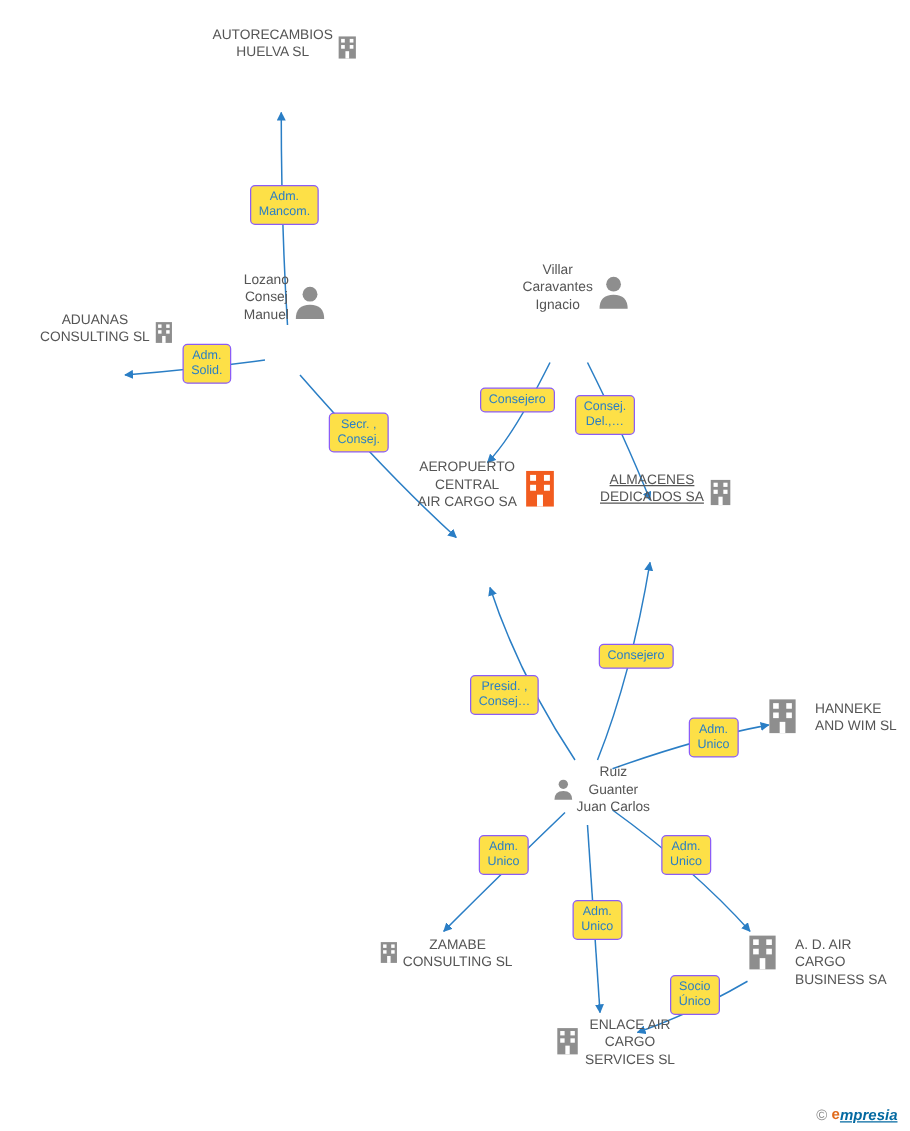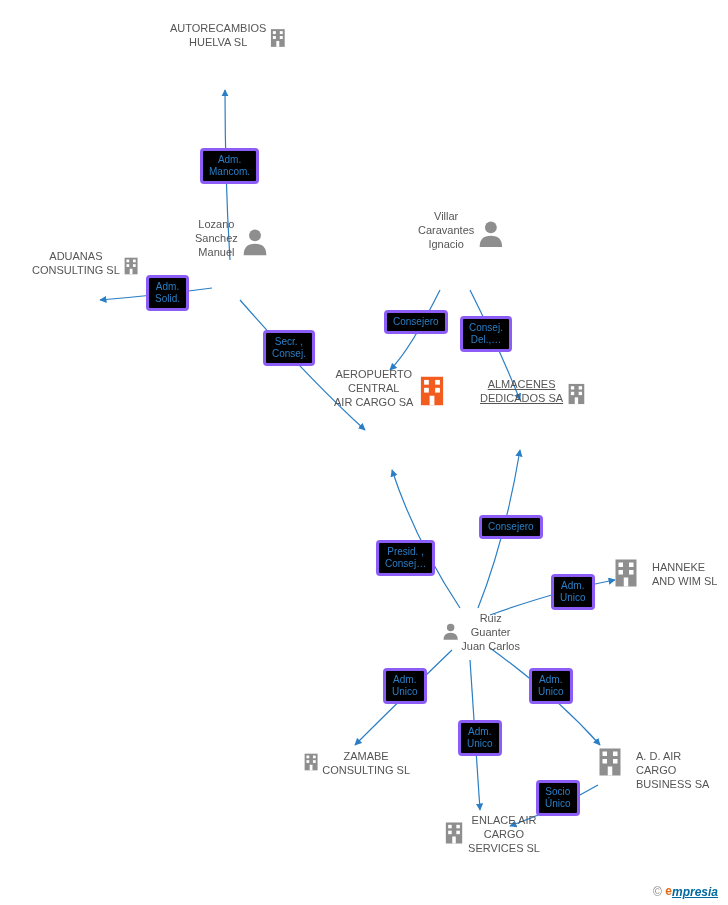--- a/index.html
+++ b/index.html
@@ -38,22 +38,22 @@
     pointer-events: none;
   }
   .edge-line {
     fill: none;
     stroke: #2a7ec5;
     stroke-width: 1.2;
     marker-end: url(#arrow);
   }
   .edge-label {
     position: absolute;
-    background: #000000;
-    border: 3px solid #8b5cf6;
+    background: #fde047;
+    border: 1px solid #8b5cf6;
     border-radius: 4px;
     color: #2a7ec5;
     font-size: 10px;
     line-height: 1.2;
     padding: 3px 6px;
     text-align: center;
     white-space: pre;
     pointer-events: auto;
   }
   .copyright {
@@ -145,21 +145,21 @@
       <rect x="7" y="5" width="3" height="3" fill="#fff"></rect>
       <rect x="14" y="5" width="3" height="3" fill="#fff"></rect>
       <rect x="7" y="10" width="3" height="3" fill="#fff"></rect>
       <rect x="14" y="10" width="3" height="3" fill="#fff"></rect>
       <rect x="10.5" y="15" width="3" height="6" fill="#fff"></rect>
     </svg>
 </div>
 
 <div class="node" style="left:195px; top:218px; width:80px;">
   <div class="label-above" style="white-space: pre;">Lozano
-Sanchez
+Consej
 Manuel</div>
   <svg width="34" height="34" viewBox="0 0 24 24">
       <circle cx="12" cy="8" r="4.2" fill="#8e8e8e"></circle>
       <path d="M4 22 Q4 14 12 14 Q20 14 20 22 Z" fill="#8e8e8e"></path>
     </svg>
 </div>
 
 <div class="node" style="left:418px; top:210px; width:90px;">
   <div class="label-above" style="white-space: pre;">Villar
 Caravantes

